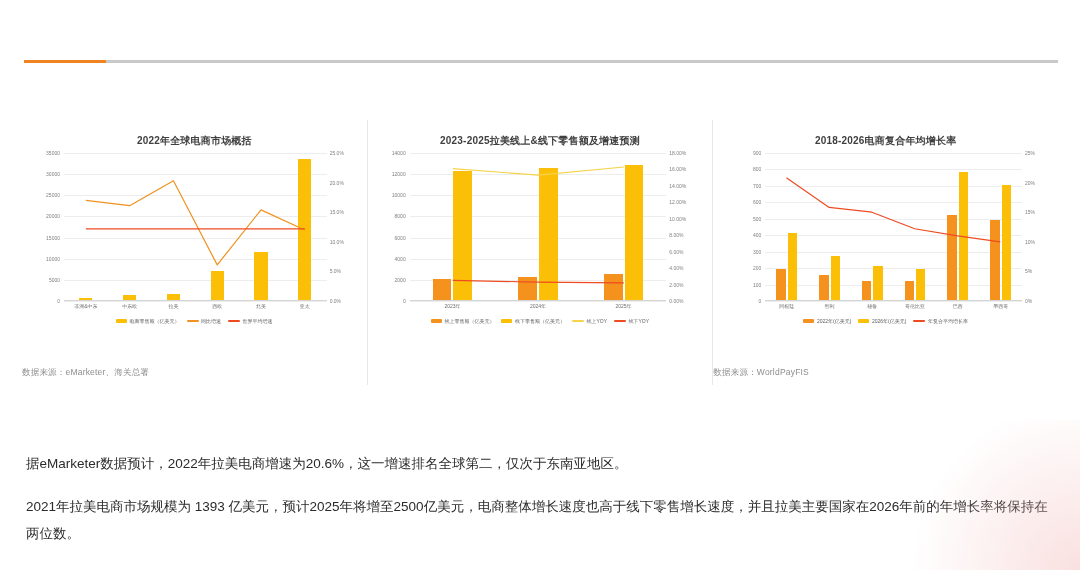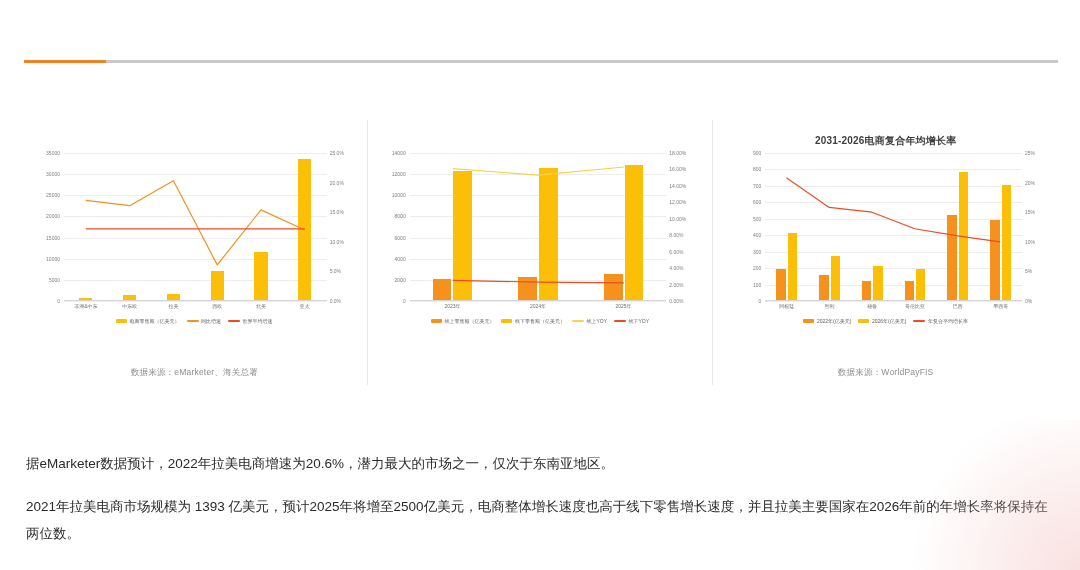--- a/index.html
+++ b/index.html
@@ -40,21 +40,21 @@
   }
   .chart-card:last-child { border-right: none; }
 
   .chart-title {
     position: absolute; left: 0; right: 0; top: 14px;
     text-align: center; font-size: 10px; font-weight: bold; color: #3f3f3f;
     letter-spacing: .2px;
   }
   .chart-source {
     position: absolute; left: 0; right: 0; bottom: 6px;
-    text-align: center; font-size: 8.5px; color: #8d8d8d;
+    text-align: left; font-size: 8.5px; color: #8d8d8d;
     letter-spacing: .2px;
   }
 
   .plot {
     position: absolute; left: 0; right: 0; top: 33px; height: 148px;
   }
   .axis-left, .axis-right {
     position: absolute; top: 0; height: 148px; width: 34px;
     font-size: 5px; color: #7f7f7f;
   }
@@ -124,20 +124,21 @@
   <div class="header">
     <div class="rule-wrap">
       <div class="rule-grey"></div>
       <div class="rule-accent"></div>
     </div>
   </div>
 
   <div class="chart-band">
 
     <div class="chart-card">
+      <div class="chart-title">2022年全球电商市场概括</div>
       <div class="plot">
         <div class="axis-left" id="c1-yl">
             <div class="tick" style="top: 0px;">35000</div>
             <div class="tick" style="top: 21.1429px;">30000</div>
             <div class="tick" style="top: 42.2857px;">25000</div>
             <div class="tick" style="top: 63.4286px;">20000</div>
             <div class="tick" style="top: 84.5714px;">15000</div>
             <div class="tick" style="top: 105.714px;">10000</div>
             <div class="tick" style="top: 126.857px;">5000</div>
             <div class="tick" style="top: 148px;">0</div>
@@ -193,20 +194,21 @@
           </span>
           <span class="legend-item">
             <span class="swatch-line" style="background: rgb(238, 75, 34);"></span>
             <span>世界平均增速</span>
           </span>
         </div>
       <div class="chart-source">数据来源：eMarketer、海关总署</div>
     </div>
 
     <div class="chart-card">
+      <div class="chart-title">2023-2025拉美线上&amp;线下零售额及增速预测</div>
       <div class="plot">
         <div class="axis-left" id="c2-yl">
             <div class="tick" style="top: 0px;">14000</div>
             <div class="tick" style="top: 21.1429px;">12000</div>
             <div class="tick" style="top: 42.2857px;">10000</div>
             <div class="tick" style="top: 63.4286px;">8000</div>
             <div class="tick" style="top: 84.5714px;">6000</div>
             <div class="tick" style="top: 105.714px;">4000</div>
             <div class="tick" style="top: 126.857px;">2000</div>
             <div class="tick" style="top: 148px;">0</div>
@@ -266,21 +268,21 @@
             <span>线上YOY</span>
           </span>
           <span class="legend-item">
             <span class="swatch-line" style="background: rgb(238, 75, 34);"></span>
             <span>线下YOY</span>
           </span>
         </div>
     </div>
 
     <div class="chart-card">
-      <div class="chart-title">2031-2026电商复合年均增长率</div>
+      <div class="chart-title">2018-2026电商复合年均增长率</div>
       <div class="plot">
         <div class="axis-left" id="c3-yl" style="left:18px; width:30px;">
             <div class="tick" style="top: 0px;">900</div>
             <div class="tick" style="top: 16.4444px;">800</div>
             <div class="tick" style="top: 32.8889px;">700</div>
             <div class="tick" style="top: 49.3333px;">600</div>
             <div class="tick" style="top: 65.7778px;">500</div>
             <div class="tick" style="top: 82.2222px;">400</div>
             <div class="tick" style="top: 98.6667px;">300</div>
             <div class="tick" style="top: 115.111px;">200</div>
@@ -347,18 +349,18 @@
             <span class="swatch-line" style="background: rgb(238, 75, 34);"></span>
             <span>年复合平均增长率</span>
           </span>
         </div>
       <div class="chart-source">数据来源：WorldPayFIS</div>
     </div>
 
   </div>
 
   <div class="body-text">
-    <p>据eMarketer数据预计，2022年拉美电商增速为20.6%，潜力最大的市场之一，仅次于东南亚地区。</p>
+    <p>据eMarketer数据预计，2022年拉美电商增速为20.6%，这一增速排名全球第二，仅次于东南亚地区。</p>
     <p>2021年拉美电商市场规模为 1393 亿美元，预计2025年将增至2500亿美元，电商整体增长速度也高于线下零售增长速度，并且拉美主要国家在2026年前的年增长率将保持在两位数。</p>
   </div>
 
   <div class="corner-wash"></div>
 </div>
 
 </body></html>

